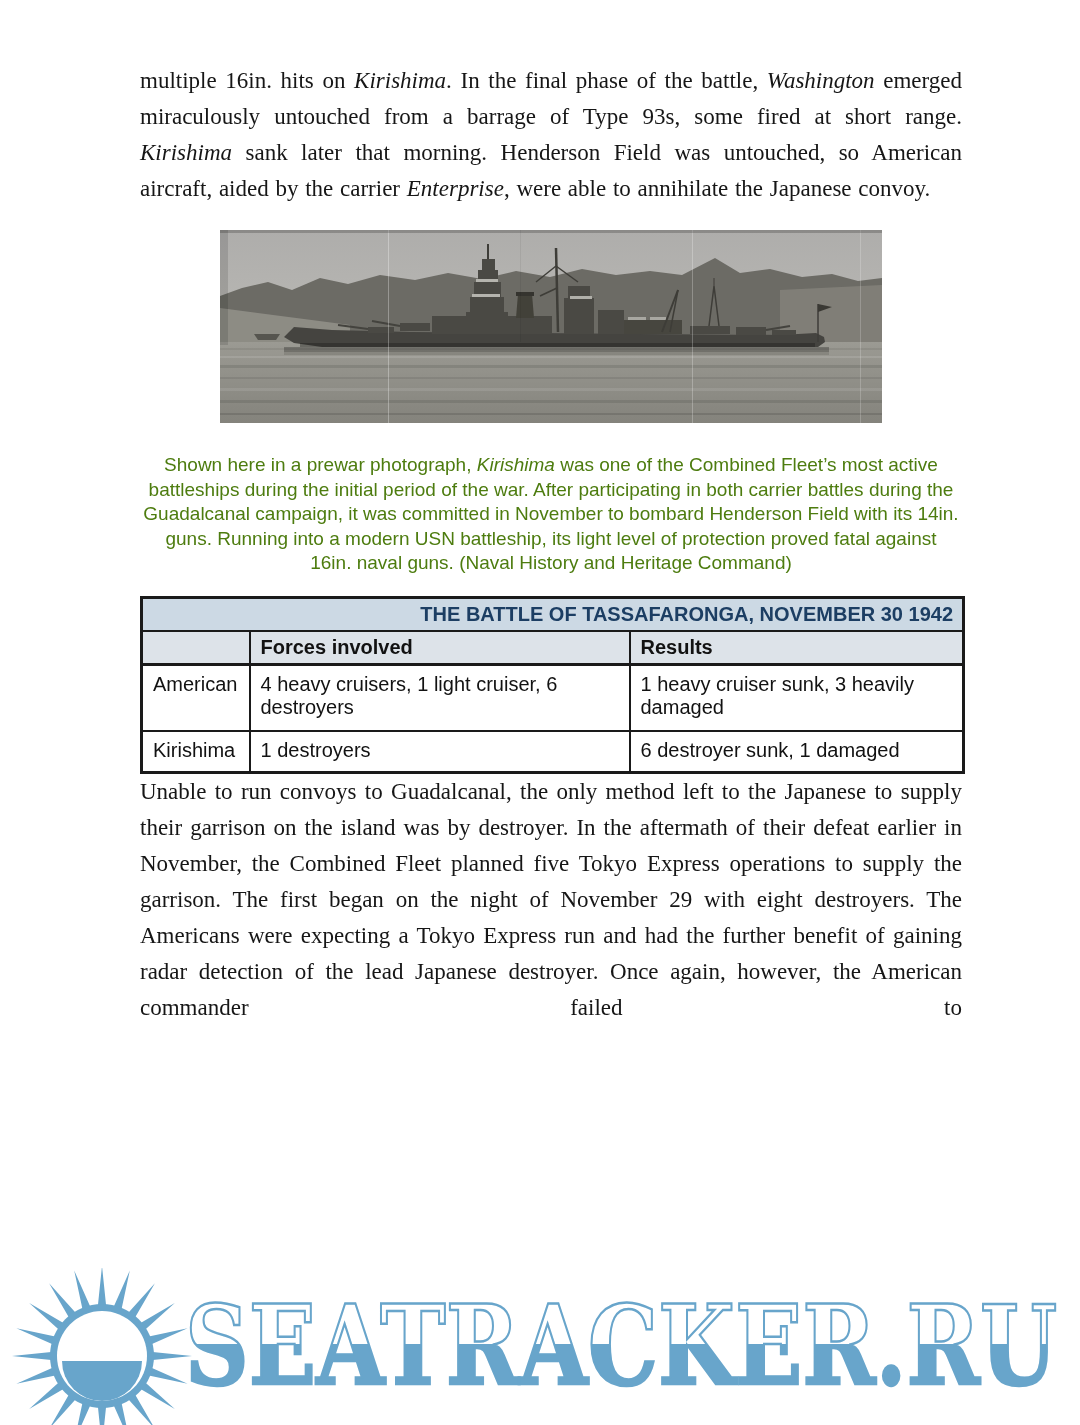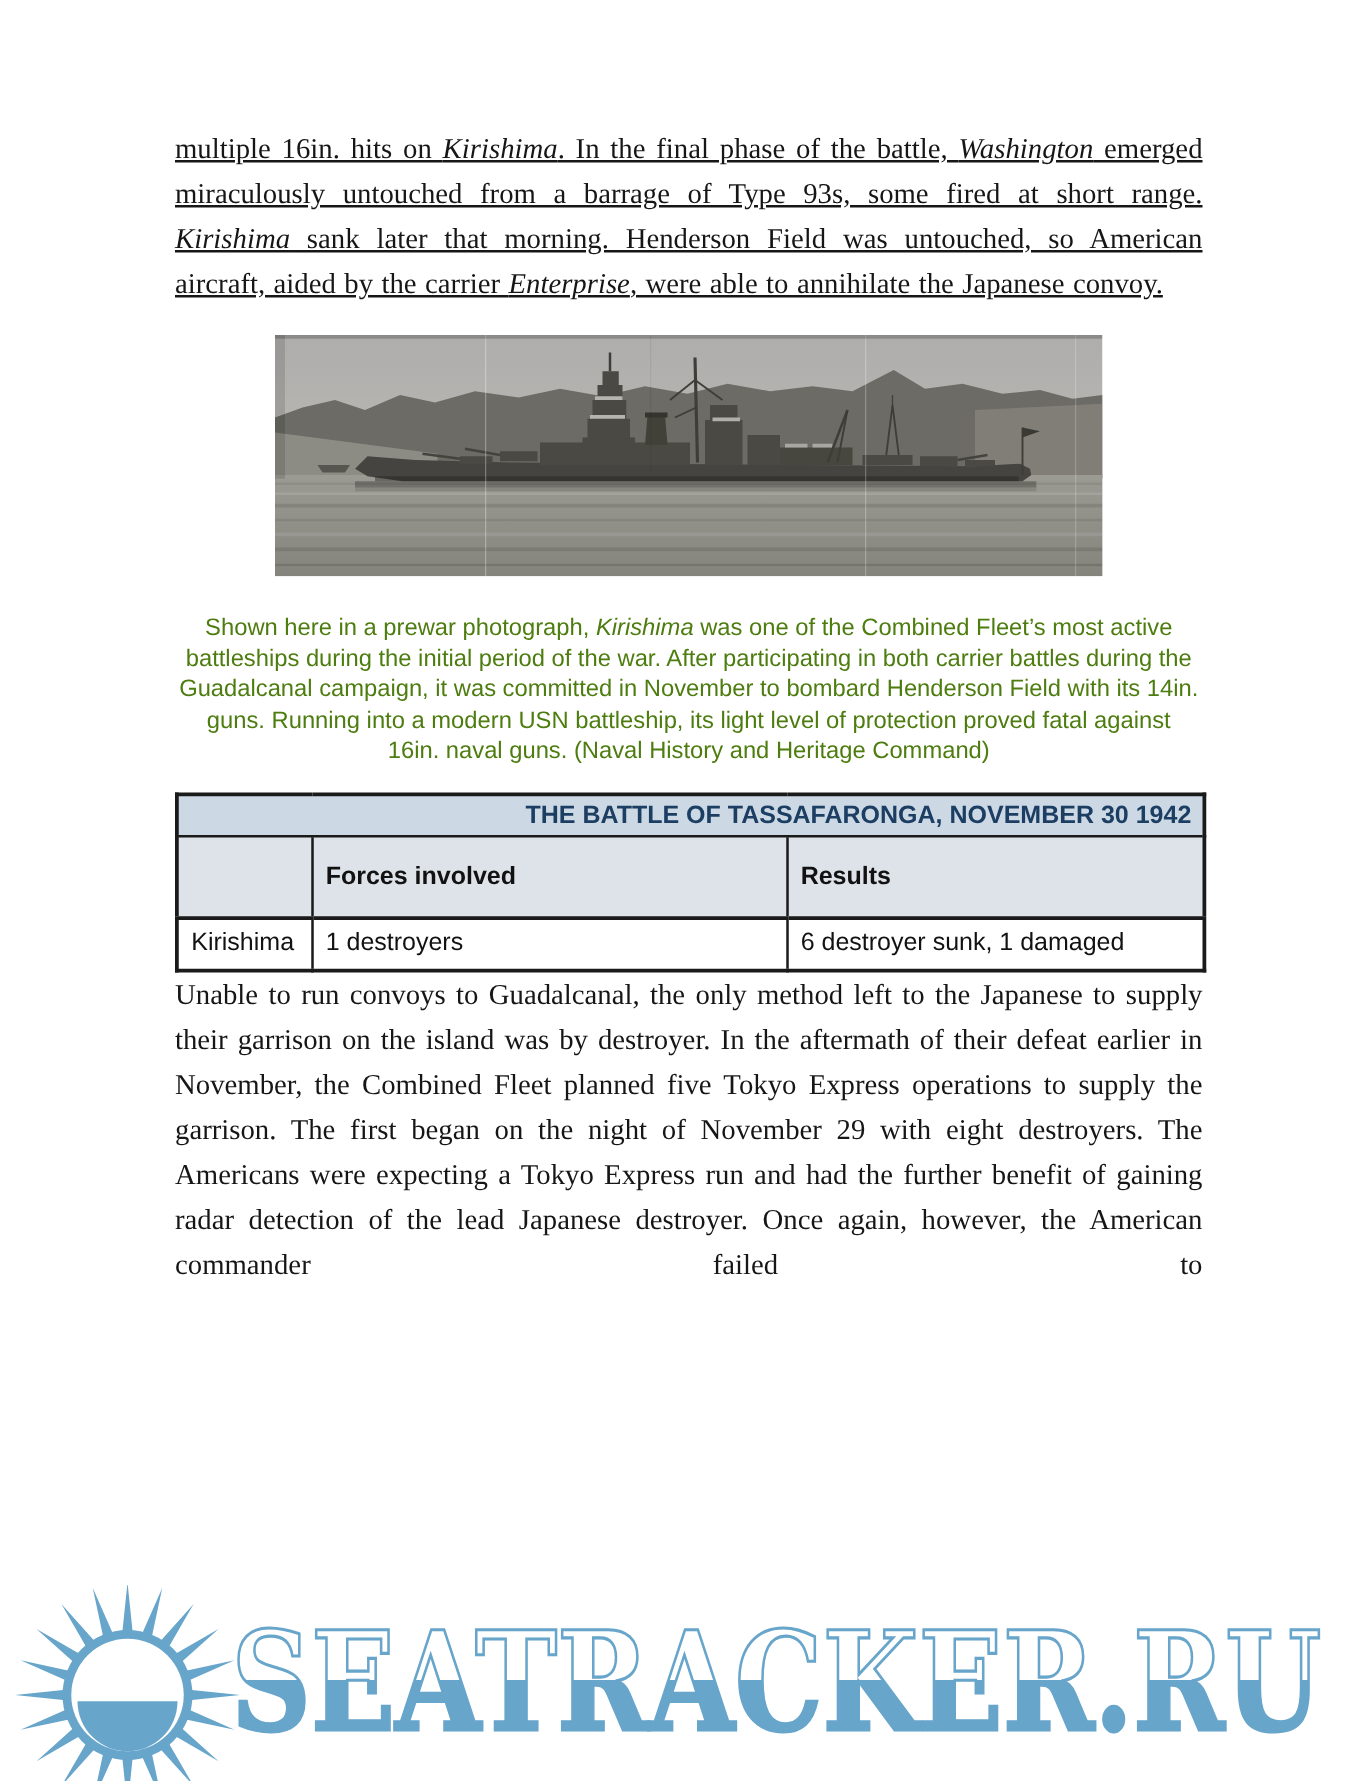--- a/index.html
+++ b/index.html
@@ -7,21 +7,21 @@
     position:relative; width:1080px; height:1425px; background:#ffffff;
     overflow:hidden; font-family:"Liberation Serif", serif;
   }
   .content { position:absolute; left:140px; top:0; width:822px; }
 
   .para {
     font-size:23px; line-height:36px; text-align:justify; color:#161616;
     margin:0; word-spacing:1px;
   }
   .para i { font-style:italic; }
-  .p1 { margin-top:101px;text-decoration:underline; }
+  .p1 { margin-top:63px; }
   .p2 { margin-top:23px; }
   .p3 { text-align-last:justify; }
   .indent { text-indent:30px; }
 
   .photo-wrap { margin:23px auto 0 auto; width:662px; height:193px; }
   .photo-wrap svg { display:block; }
 
   .caption {
     margin:30px auto 0 auto; max-width:816px;
     font-family:"Liberation Sans", sans-serif;
@@ -36,21 +36,21 @@
     border:3px solid var(--table-border);
   }
   table.battle td, table.battle th { border:2px solid var(--table-border); box-sizing:border-box;text-align:right; }
   td.tbl-title {
     background:var(--table-title-bg); color:var(--table-title-text);
     font-weight:bold; font-size:20px; padding:4px 9px; height:33px;
     border-bottom:2px solid var(--table-border);
   }
   tr.hdr th {
     background:var(--table-header-bg); font-weight:bold; text-align:left;
-    padding:20px 10px; height:34px; border-bottom:3px solid var(--table-border);
+    padding:4px 10px; height:34px; border-bottom:3px solid var(--table-border);
   }
   tr.datarow td { padding:7px 10px; vertical-align:top; text-align:left; background:#ffffff; }
   tr.r1 td { height:66px; }
   tr.r2 td { height:42px; }
 
   .watermark { position:absolute; left:0; top:1268px; width:1080px; height:157px; }
 </style>
 </head>
 <body>
 
@@ -151,20 +151,25 @@
           </colgroup>
         <tbody>
             <tr>
           <td class="tbl-title" colspan="3">THE BATTLE OF TASSAFARONGA, NOVEMBER 30 1942</td>
         </tr>
         <tr class="hdr">
           <th></th>
           <th>Forces involved</th>
           <th>Results</th>
         </tr>
+        <tr class="datarow r1">
+          <td>American</td>
+          <td>4 heavy cruisers, 1 light cruiser, 6 destroyers</td>
+          <td>1 heavy cruiser sunk, 3 heavily damaged</td>
+        </tr>
         <tr class="datarow r2">
           <td>Kirishima</td>
           <td>1 destroyers</td>
           <td>6 destroyer sunk, 1 damaged</td>
         </tr>
       </tbody>
         </table>
     </div>
 
     <p class="para p3"><span>Unable to run convoys to Guadalcanal, the only method left to the Japanese to supply their garrison on the island was by destroyer. In the aftermath of their defeat earlier in November, the Combined Fleet planned five Tokyo Express operations to supply the garrison. The first began on the night of November 29 with eight destroyers. The Americans were expecting a Tokyo Express run and had the further benefit of gaining radar detection of the lead Japanese destroyer. Once again, however, the American commander failed to</span></p>

